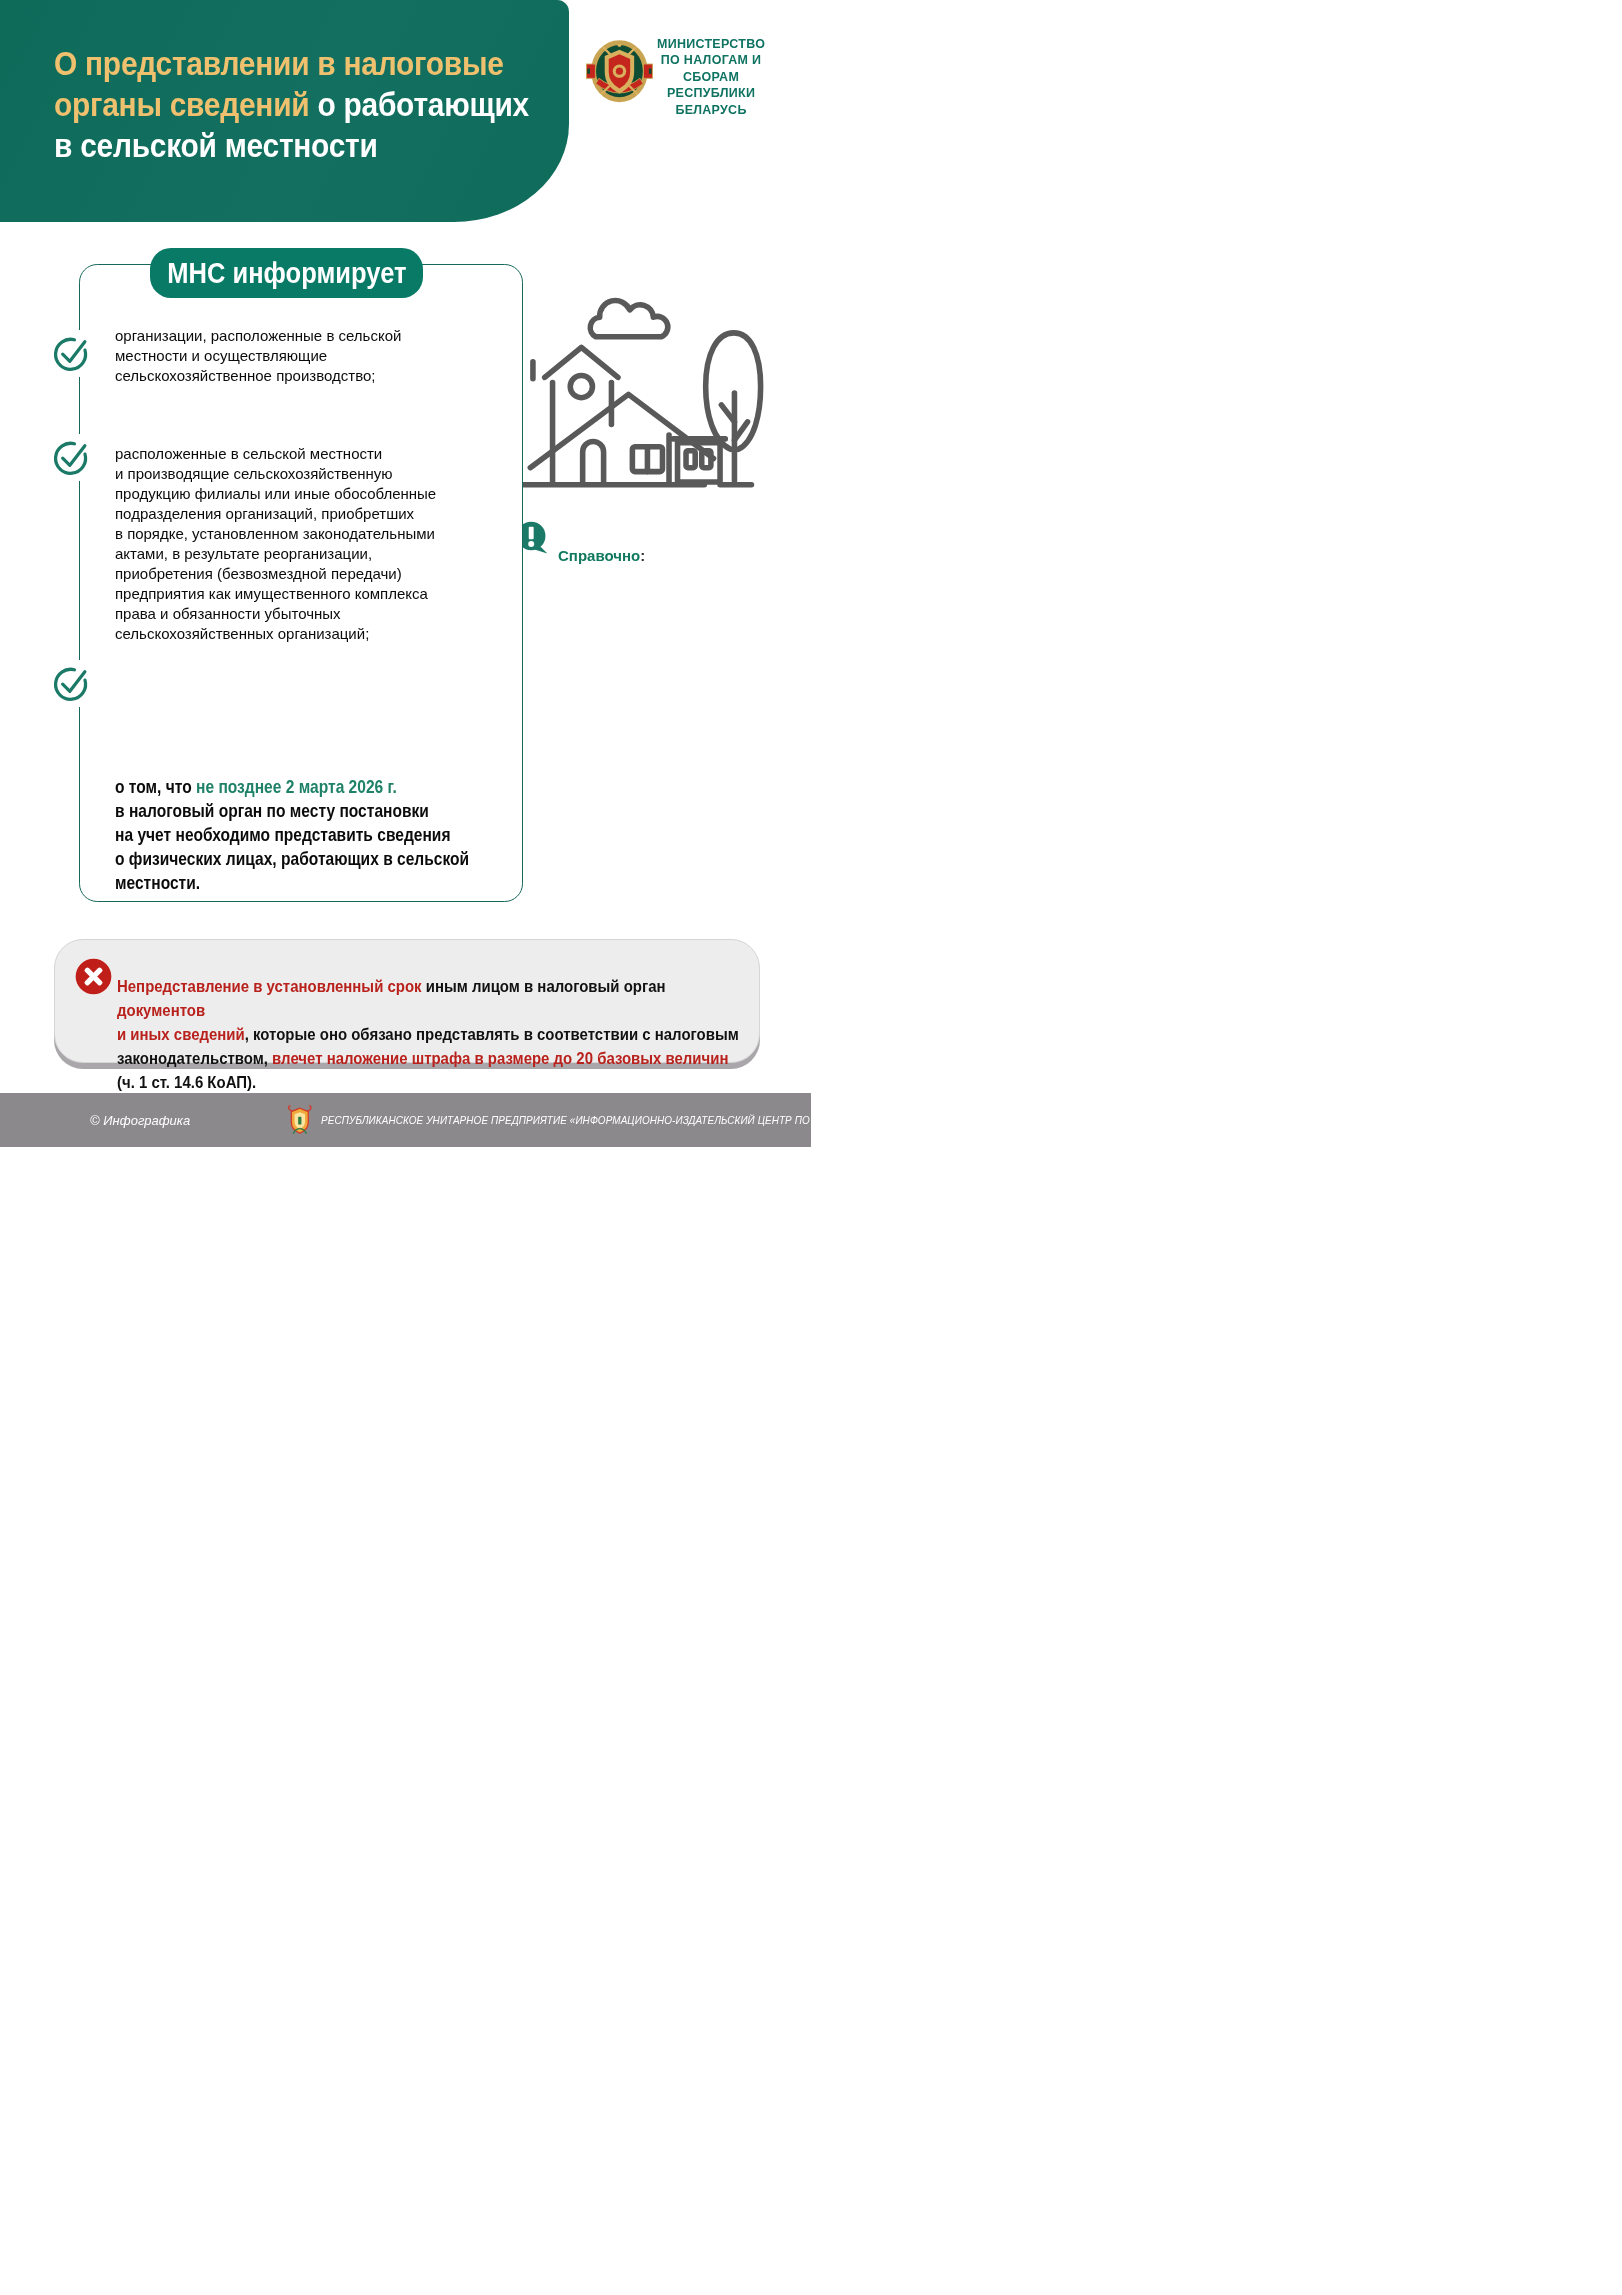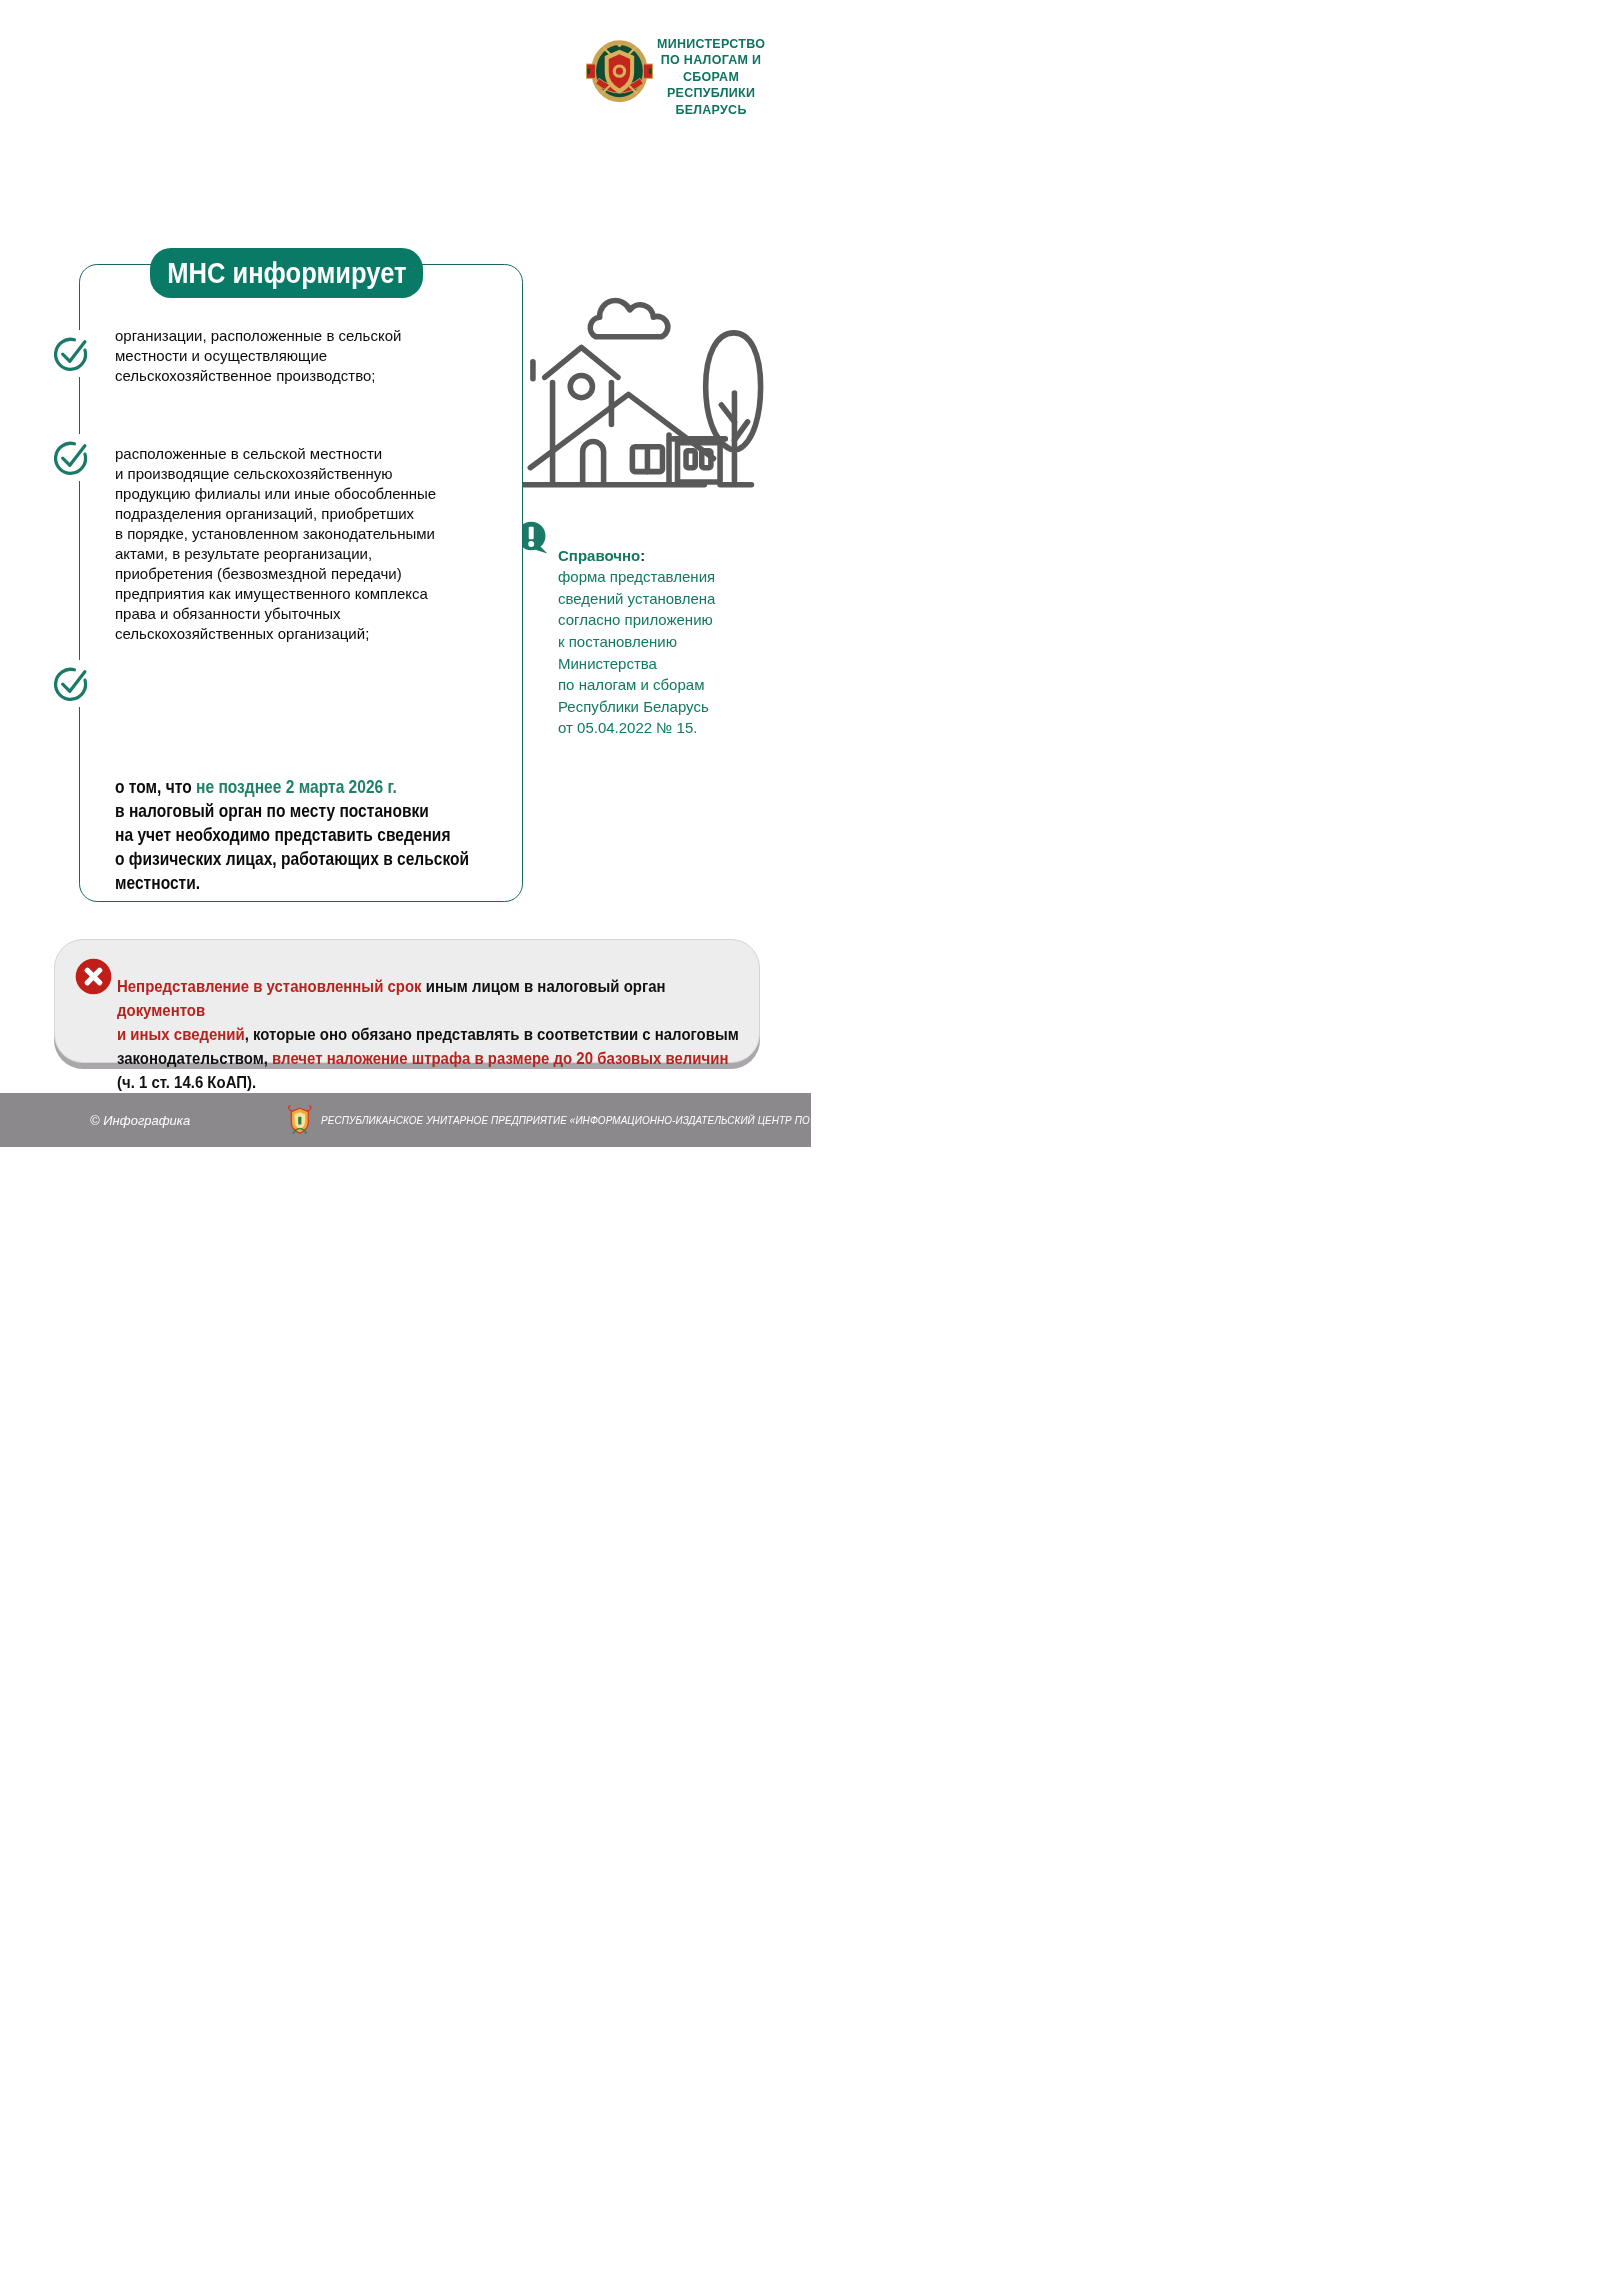--- a/index.html
+++ b/index.html
@@ -105,20 +105,29 @@
   .footer-org{
     margin-left:9.2px;color:#ffffff;font-size:10.8px;white-space:nowrap;
     transform:scaleX(0.92);transform-origin:0 50%;letter-spacing:0.1px;
   }
 </style>
 </head>
 <body>
 
 <div class="page">
 
+  <div class="header">
+    <div class="title">
+      <div><span class="gold">О представлении в налоговые</span></div>
+      <div>
+        <span class="gold">органы сведений</span><span class="white"> о работающих</span>
+      </div>
+      <div><span class="white">в сельской местности</span></div>
+    </div>
+  </div>
 
   <div class="logo-block">
     <svg width="98" height="103" viewBox="0 0 150 158">
       <ellipse cx="75" cy="76" rx="58" ry="64" fill="#0e4d33" stroke="#c9a452" stroke-width="11"></ellipse>
       <rect x="1" y="60" width="20" height="32" fill="#c4261d" stroke="#c9a452" stroke-width="2"></rect>
       <rect x="129" y="60" width="20" height="32" fill="#c4261d" stroke="#c9a452" stroke-width="2"></rect>
       <rect x="3" y="70" width="6" height="12" fill="#0e4d33"></rect>
       <rect x="141" y="70" width="6" height="12" fill="#0e4d33"></rect>
       <path d="M22,104 Q75,146 128,104 L121,92 Q75,128 29,92 Z" fill="#c4261d" stroke="#c9a452" stroke-width="2"></path>
       <path d="M56,40 L40,24 M94,40 L110,24 M52,110 L36,126 M98,110 L114,126" stroke="#d9b05e" stroke-width="5" stroke-linecap="round"></path>
@@ -205,28 +214,20 @@
   </svg>
 
   <svg class="ref-icon" viewBox="0 0 50 54">
     <circle cx="23" cy="23" r="22" fill="#1b7a67"></circle>
     <path d="M36,38 L48,50 L28,44 Z" fill="#1b7a67"></path>
     <rect x="19.2" y="9" width="7.6" height="19" rx="1.5" fill="#ffffff"></rect>
     <circle cx="23" cy="35.5" r="4.6" fill="#ffffff"></circle>
   </svg>
   <div class="ref-text">
     <span class="ref-label">Справочно</span><span class="ref-colon">:</span>
-    <div>форма представления
-сведений установлена
-согласно приложению
-к постановлению
-Министерства
-по налогам и сборам
-Республики Беларусь
-от 05.04.2022 № 15.</div>
   </div>
 
   <div class="warning-box">
     <svg class="warning-icon" viewBox="0 0 56 56">
       <circle cx="28" cy="28" r="27" fill="#c01e18"></circle>
       <rect x="24" y="11" width="8" height="34" rx="3" fill="#ffffff" transform="rotate(45 28 28)"></rect>
       <rect x="24" y="11" width="8" height="34" rx="3" fill="#ffffff" transform="rotate(-45 28 28)"></rect>
     </svg>
     <div class="warning-text">
       <span class="red">Непредставление в установленный срок </span><span>иным лицом в налоговый орган </span><span class="red">документов

